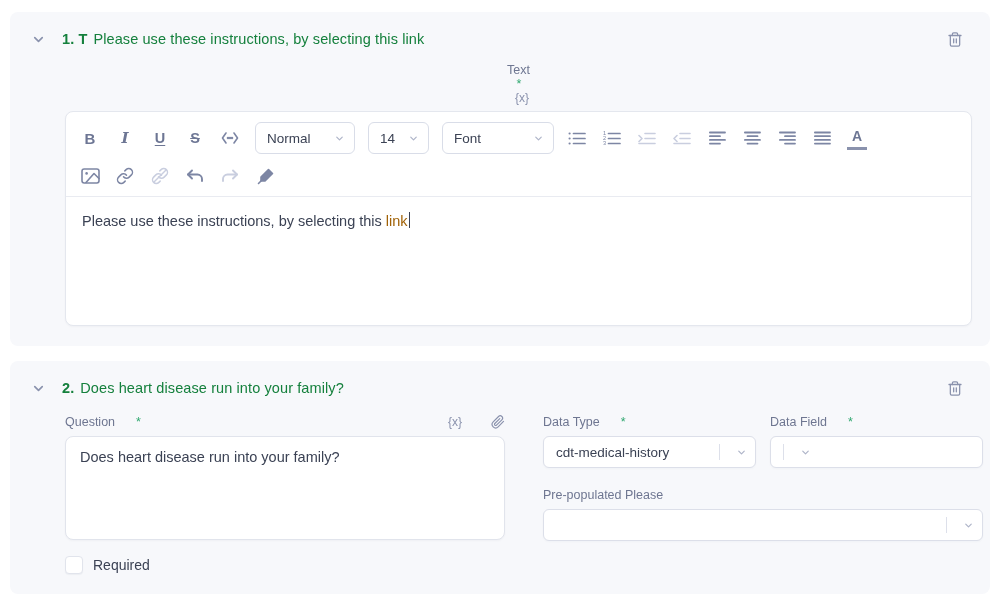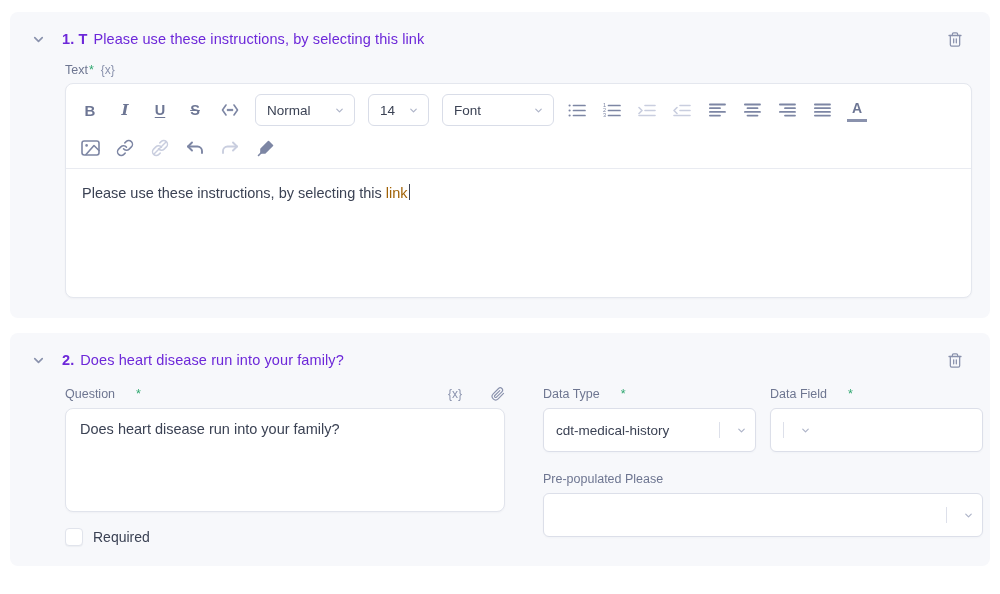--- a/index.html
+++ b/index.html
@@ -6,28 +6,28 @@
   html,body { width:1000px; height:594px; background:#ffffff; overflow:hidden;
     font-family:"Liberation Sans", sans-serif; color:#3b4254; }
 
   .card { background:#f7f8fb; border-radius:8px; margin:0 10px; padding:16px 18px 20px 18px; }
   .card-1 { margin-top:12px; }
   .card-2 { margin-top:15px; }
 
   .card-header { display:flex; align-items:center; }
   .collapse-btn { width:20px; height:20px; display:flex; align-items:center; justify-content:center;
     color:#8a92ad; cursor:pointer; flex:0 0 auto; }
-  .header-title { margin-left:14px; font-size:14.5px; color:#6d28d9; letter-spacing:.1px; }
+  .header-title { margin-left:14px; font-size:14.5px; color:#15803d; letter-spacing:.1px; }
   .header-title .num { font-weight:700; margin-right:6px; }
   .trash-btn { margin-left:auto; margin-right:6px; width:22px; height:22px; display:flex;
     align-items:center; justify-content:center; color:#8a92ad; cursor:pointer; }
 
   .indent { margin-left:37px; }
 
-  .field-label-row { display:flex; align-items:center; margin-top:13px; font-size:12.5px; color:#6e7691; }
+  .field-label-row { display:flex; align-items:center; margin-top:13px; font-size:12.5px; color:#6e7691;flex-direction:column; }
   .req { color:#2fa76f; margin-left:1px; }
   .var-token { color:#8a92ad; margin-left:7px; font-size:12px; }
 
   
   .editor { margin-top:6px; background:#ffffff; border:1px solid #e4e7ee; border-radius:8px;
     box-shadow:0 1px 2px rgba(40,50,80,.04); }
   .toolbar { padding:10px 14px 8px 14px; border-bottom:1px solid #e9ebf1; }
   .tb-row { display:flex; align-items:center; }
   .tb-row + .tb-row { margin-top:10px; }
   .tb-btn { min-width:20px; height:24px; display:flex; align-items:center; justify-content:center;
@@ -65,21 +65,21 @@
 
   .textarea-box { margin-top:6px; background:#fff; border:1px solid #e1e4ec; border-radius:8px;
     height:104px; padding:12px 14px; font-size:14.5px; color:#3b4254;
     box-shadow:0 1px 2px rgba(40,50,80,.04); cursor:text; }
 
   .dd-row { display:flex; }
   .dd-field { width:213px; flex:0 0 auto; }
   .dd-field + .dd-field { margin-left:14px; }
   .dd-field.full { width:100%; }
   .select-box { margin-top:6px; display:flex; align-items:center; background:#fff;
-    border:1px solid #dcdfe9; border-radius:6px; height:44px; padding:0 8px 0 12px;
+    border:1px solid #dcdfe9; border-radius:6px; height:32px; padding:0 8px 0 12px;
     font-size:13.5px; color:#3b4254; cursor:pointer; box-shadow:0 1px 2px rgba(40,50,80,.03); }
   .select-box .sel-val { flex:1; white-space:nowrap; overflow:hidden; }
   .select-box .sep { width:1px; height:16px; background:#dde0ea; margin-right:6px; }
   .mt-18 { margin-top:18px; }
 
   .checkbox-row { display:flex; align-items:center; margin-top:16px; }
   .checkbox { width:18px; height:18px; background:#fff; border:1px solid #e1e4ec; border-radius:4px;
     cursor:pointer; box-shadow:0 1px 1px rgba(40,50,80,.05); }
   .checkbox-label { margin-left:10px; font-size:14px; color:#3b4254; }
 

